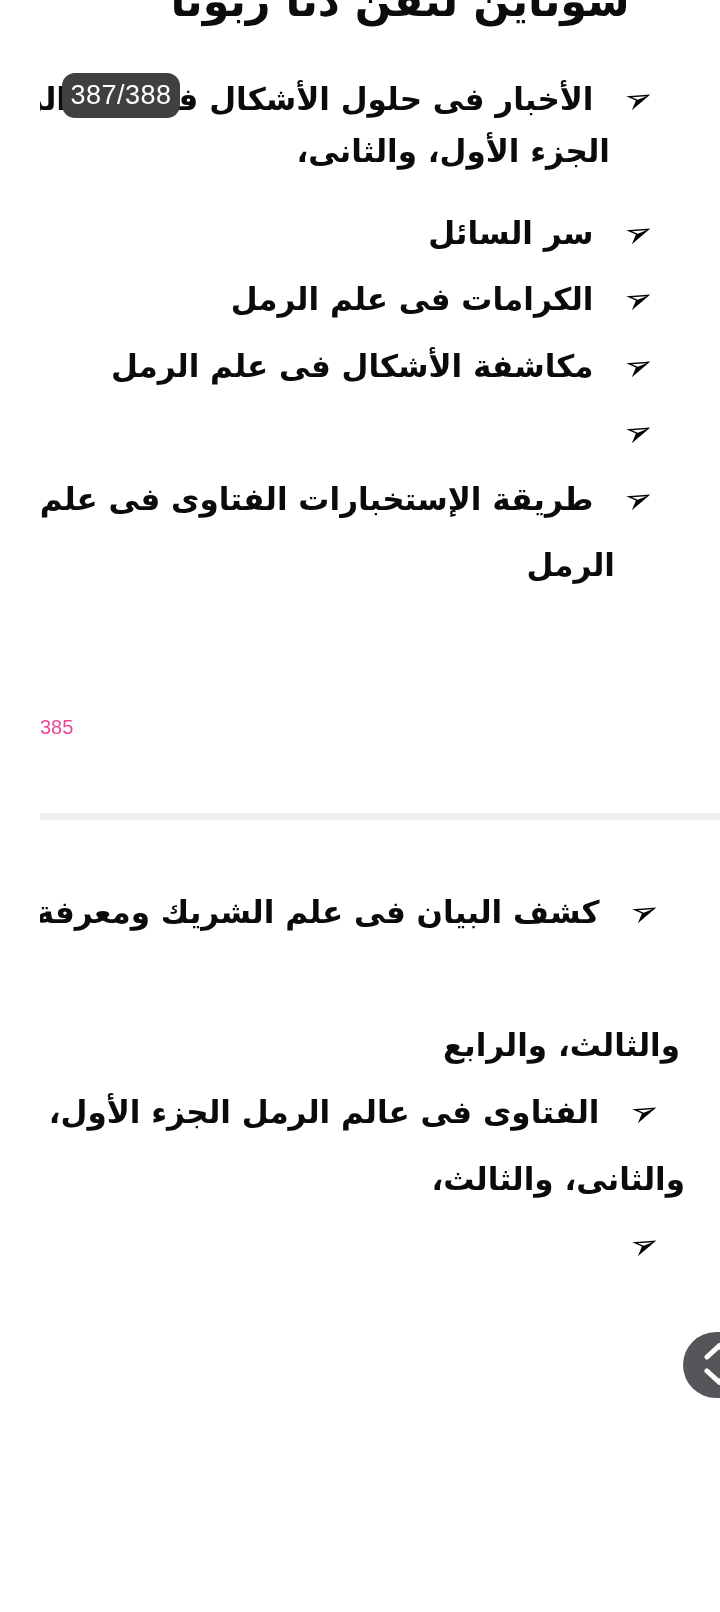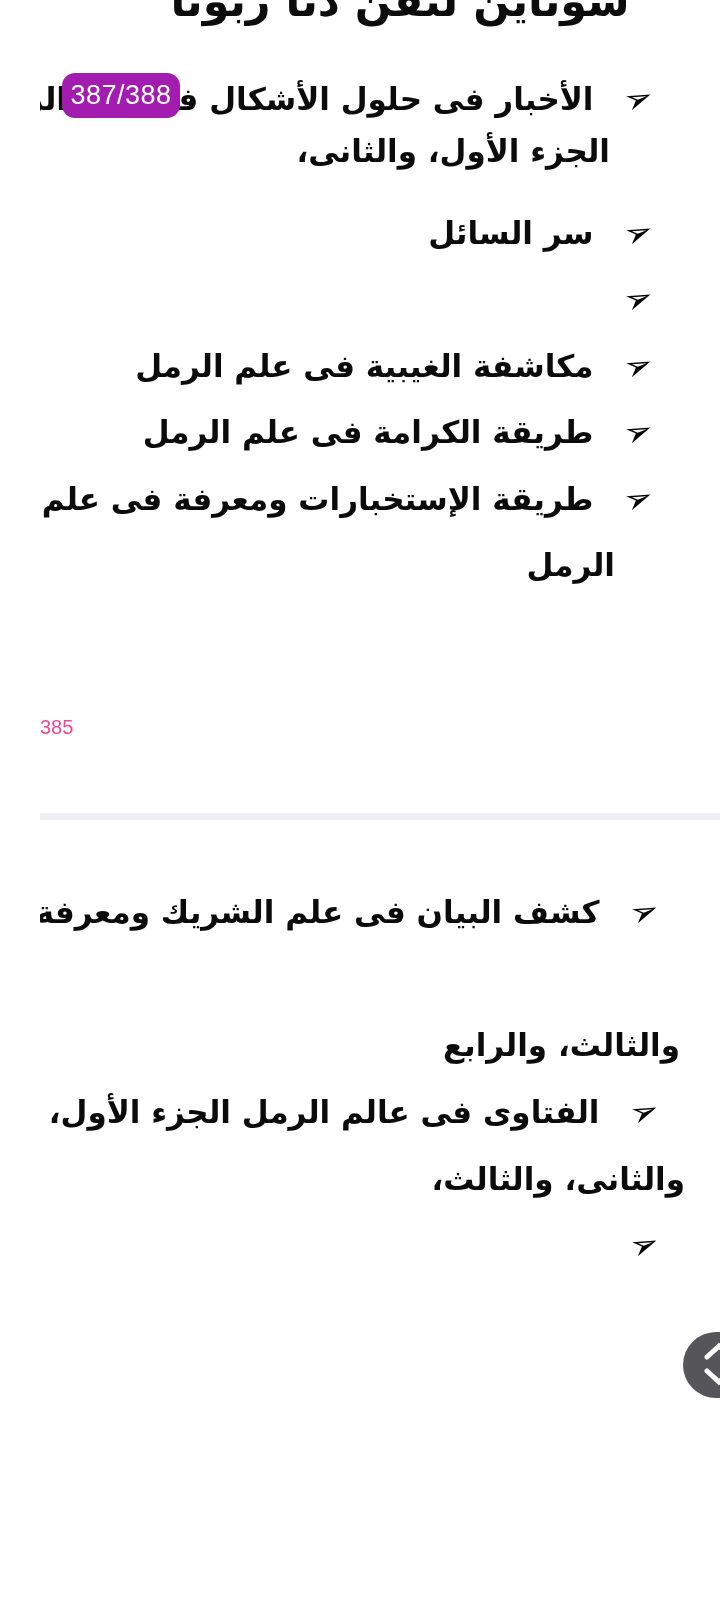--- a/index.html
+++ b/index.html
@@ -16,21 +16,21 @@
   .title-clip{
     position:absolute;top:0;left:0;width:720px;height:37px;overflow:hidden;
     text-align:center;z-index:1;
   }
   .title-clip .t{
     display:block;margin-top:-24px;font-size:43px;font-weight:bold;color:#0c0c0c;
     direction:rtl;
   }
   .badge{
     position:absolute;top:73px;left:22px;width:118px;height:45px;
-    background:#a21caf;border-radius:13px;z-index:6;
+    background:#404040;border-radius:13px;z-index:6;
     color:#fff;font-family:"Liberation Sans",sans-serif;font-size:27px;
     display:flex;align-items:center;justify-content:center;letter-spacing:.5px;
   }
   .line{
     position:absolute;direction:rtl;white-space:nowrap;z-index:2;
     display:flex;align-items:flex-start;color:#0b0b0b;
     font-size:31px;font-weight:bold;line-height:42px;
   }
   .line .arrow{
     display:inline-block;font-size:34px;line-height:40px;font-weight:normal;
@@ -89,35 +89,35 @@
       <span>الجزء الأول، والثانى،</span>
     </div>
 
     <div class="line" style="top:212px;right:108px">
       <span class="arrow">➢</span>
       <span>سر السائل</span>
     </div>
 
     <div class="line" style="top:278px;right:108px">
       <span class="arrow">➢</span>
+      <span>الكرامات فى علم الرمل</span>
     </div>
 
     <div class="line" style="top:345px;right:108px">
       <span class="arrow">➢</span>
-      <span>مكاشفة الغيبية فى علم الرمل</span>
+      <span>مكاشفة الأشكال فى علم الرمل</span>
     </div>
 
     <div class="line" style="top:411px;right:108px">
       <span class="arrow">➢</span>
-      <span>طريقة الكرامة فى علم الرمل</span>
     </div>
 
     <div class="line" style="top:478px;right:108px">
       <span class="arrow">➢</span>
-      <span>طريقة الإستخبارات ومعرفة فى علم</span>
+      <span>طريقة الإستخبارات الفتاوى فى علم</span>
     </div>
     <div class="line" style="top:544px;right:145px">
       <span>الرمل</span>
     </div>
 
     <div class="pgnum">385</div>
   </section>
 
   <div class="badge">387/388</div>
 

